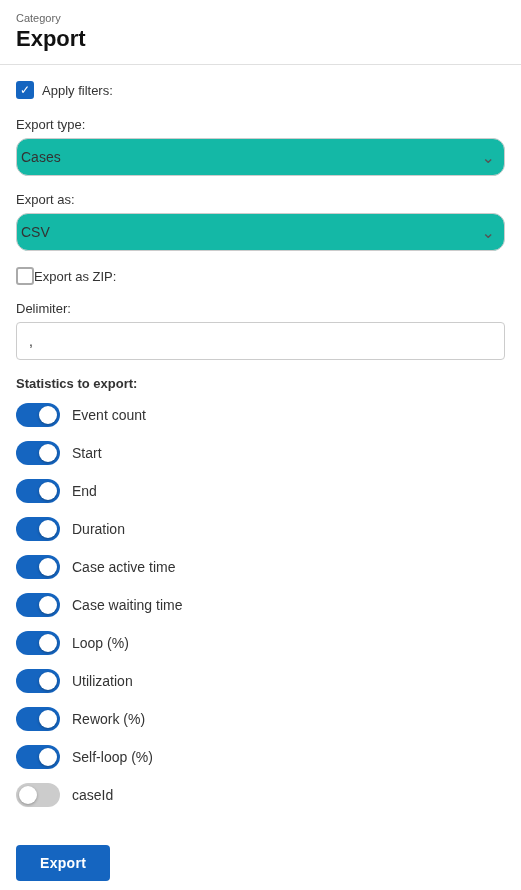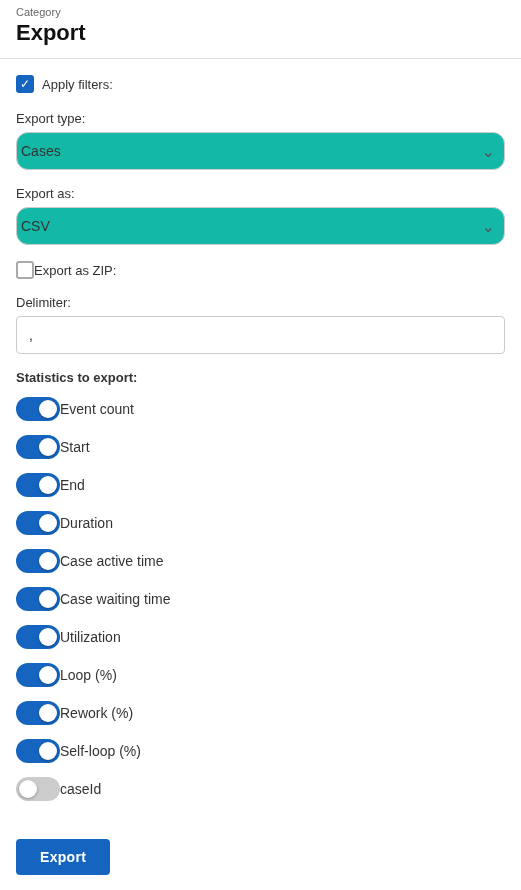--- a/index.html
+++ b/index.html
@@ -18,21 +18,21 @@
     }
 
     .page-container {
       width: 521px;
       min-height: 890px;
       padding: 0;
       background: #fff;
     }
 
     .header {
-      padding: 6px 16px 12px 16px;
+      padding: 12px 16px 12px 16px;
       border-bottom: 1px solid #e0e0e0;
     }
 
     .category-label {
       font-size: 11px;
       color: #666;
       margin-bottom: 2px;
     }
 
     .page-title {
@@ -146,21 +146,21 @@
     .statistics-label {
       font-size: 13px;
       font-weight: 600;
       color: #333;
       margin-bottom: 12px;
     }
 
     .toggle-row {
       display: flex;
       align-items: center;
-      gap: 0;
+      gap: 12px;
       margin-bottom: 14px;
     }
 
     .toggle {
       width: 44px;
       height: 24px;
       border-radius: 12px;
       position: relative;
       cursor: pointer;
       flex-shrink: 0;
@@ -305,28 +305,28 @@
         <div class="toggle on">
             <div class="toggle-knob"></div>
           </div>
         <span class="toggle-item-label">Case waiting time</span>
       </div>
 
       <div class="toggle-row">
         <div class="toggle on">
             <div class="toggle-knob"></div>
           </div>
+        <span class="toggle-item-label">Loop (%)</span>
+      </div>
+
+      <div class="toggle-row">
+        <div class="toggle on">
+            <div class="toggle-knob"></div>
+          </div>
         <span class="toggle-item-label">Utilization</span>
-      </div>
-
-      <div class="toggle-row">
-        <div class="toggle on">
-            <div class="toggle-knob"></div>
-          </div>
-        <span class="toggle-item-label">Loop (%)</span>
       </div>
 
       <div class="toggle-row">
         <div class="toggle on">
             <div class="toggle-knob"></div>
           </div>
         <span class="toggle-item-label">Rework (%)</span>
       </div>
 
       <div class="toggle-row">

